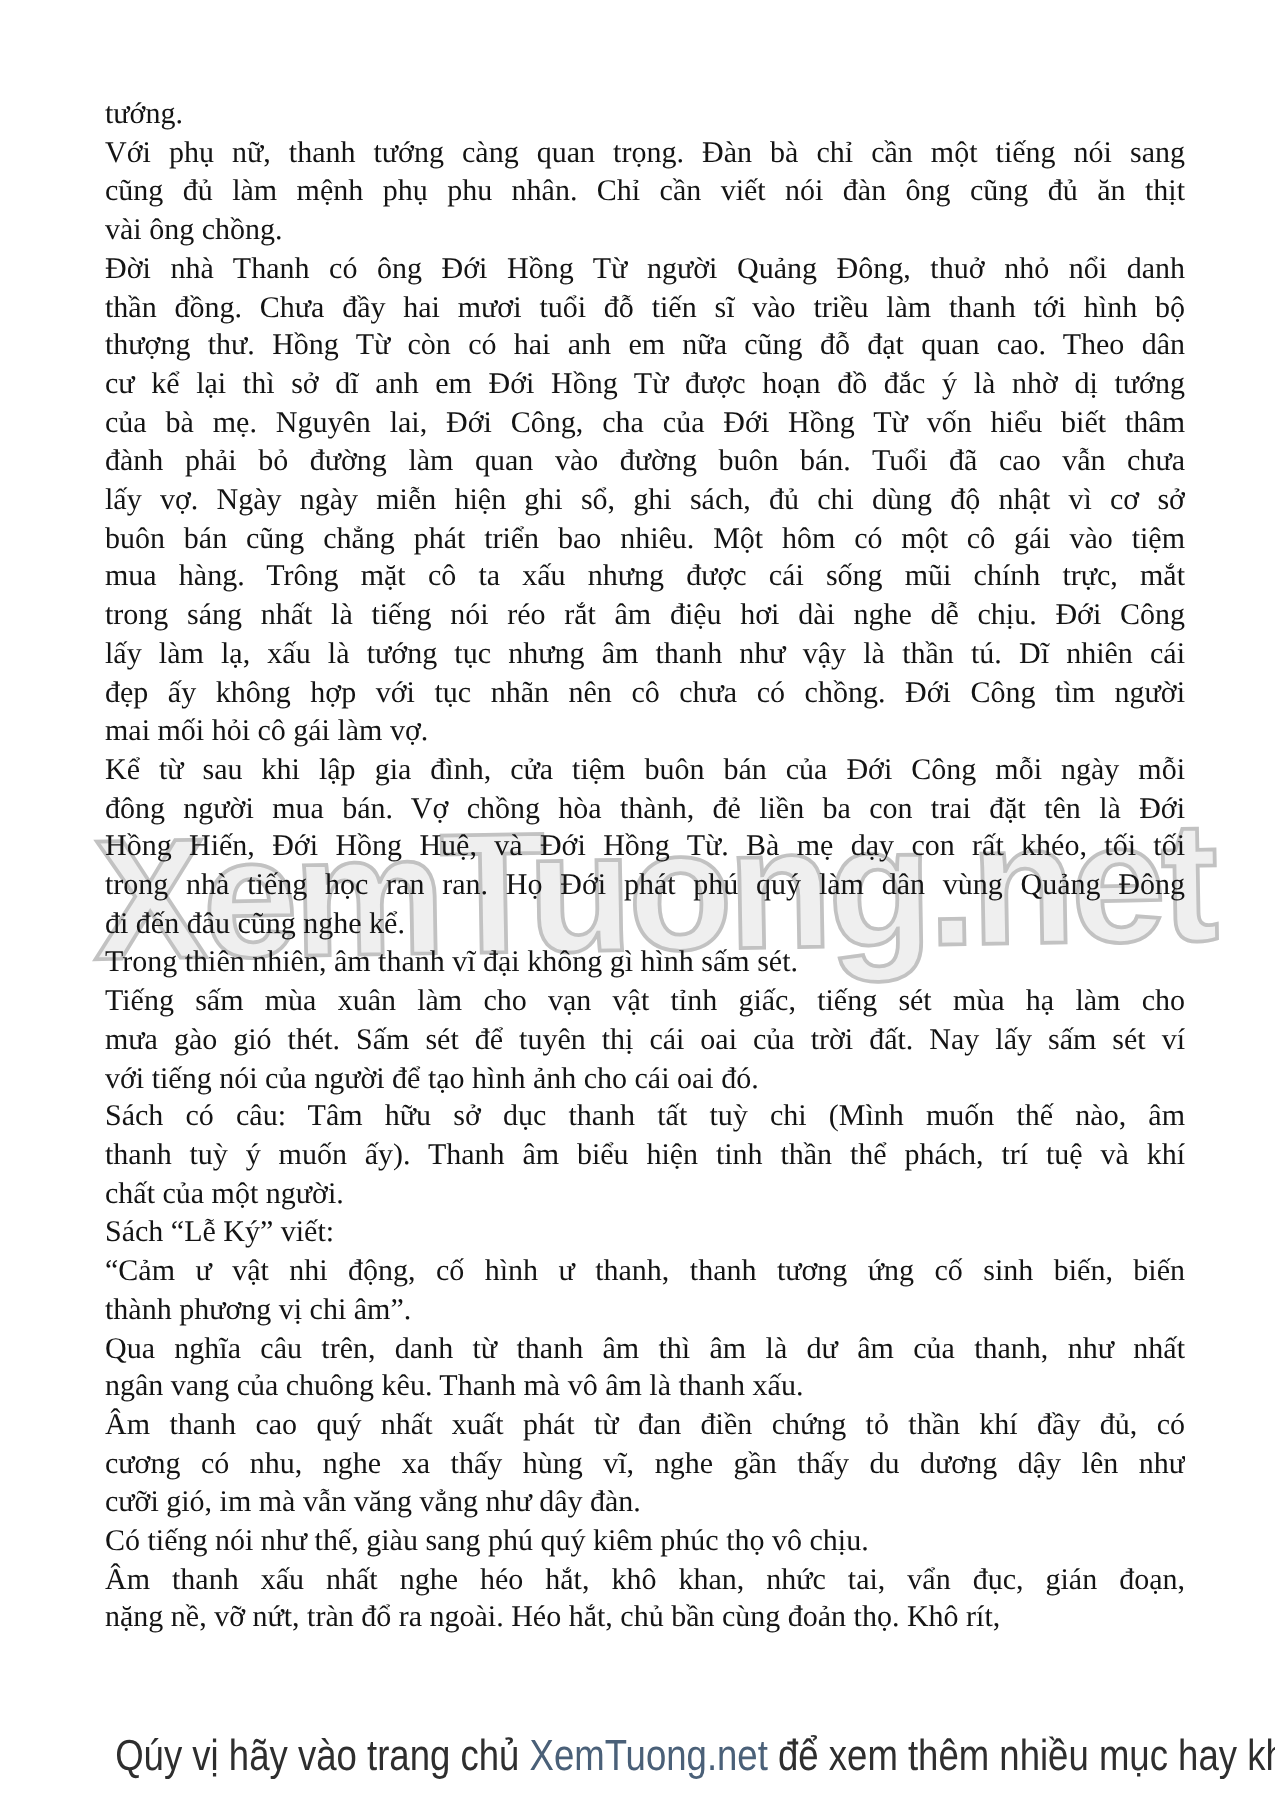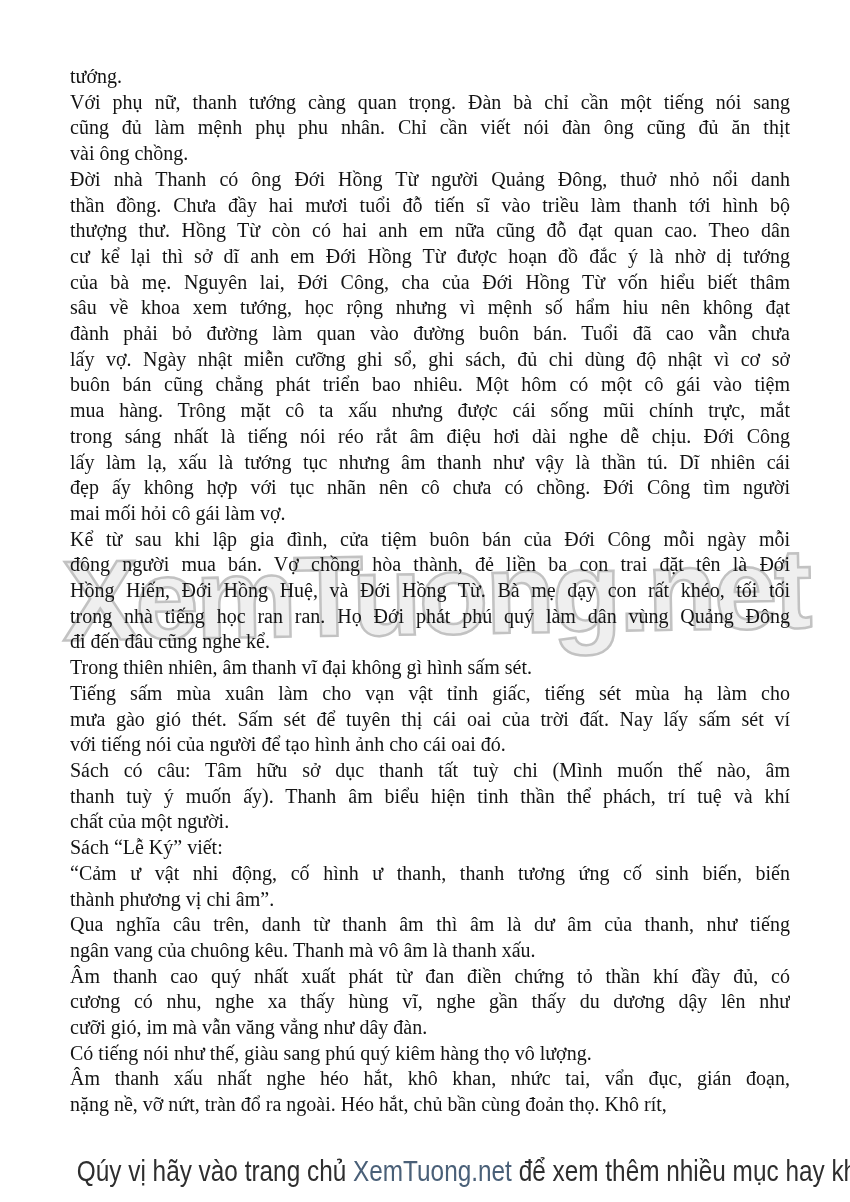--- a/index.html
+++ b/index.html
@@ -83,23 +83,22 @@
         <div class="line">Với phụ nữ, thanh tướng càng quan trọng. Đàn bà chỉ cần một tiếng nói sang</div>
         <div class="line">cũng đủ làm mệnh phụ phu nhân. Chỉ cần viết nói đàn ông cũng đủ ăn thịt</div>
         <div class="line para-end">vài ông chồng.</div>
       </div>
       <div class="paragraph">
         <div class="line">Đời nhà Thanh có ông Đới Hồng Từ người Quảng Đông, thuở nhỏ nổi danh</div>
         <div class="line">thần đồng. Chưa đầy hai mươi tuổi đỗ tiến sĩ vào triều làm thanh tới hình bộ</div>
         <div class="line">thượng thư. Hồng Từ còn có hai anh em nữa cũng đỗ đạt quan cao. Theo dân</div>
         <div class="line">cư kể lại thì sở dĩ anh em Đới Hồng Từ được hoạn đồ đắc ý là nhờ dị tướng</div>
         <div class="line">của bà mẹ. Nguyên lai, Đới Công, cha của Đới Hồng Từ vốn hiểu biết thâm</div>
-        <div class="line">sâu về khoa xem tướng, học rộng nhưng vì mệnh số hẩm hiu nên không đạt</div>
         <div class="line">đành phải bỏ đường làm quan vào đường buôn bán. Tuổi đã cao vẫn chưa</div>
-        <div class="line">lấy vợ. Ngày nhật miễn cưỡng ghi sổ, ghi sách, đủ chi dùng độ nhật vì cơ sở</div>
+        <div class="line">lấy vợ. Ngày ngày miễn hiện ghi sổ, ghi sách, đủ chi dùng độ nhật vì cơ sở</div>
         <div class="line">buôn bán cũng chẳng phát triển bao nhiêu. Một hôm có một cô gái vào tiệm</div>
         <div class="line">mua hàng. Trông mặt cô ta xấu nhưng được cái sống mũi chính trực, mắt</div>
         <div class="line">trong sáng nhất là tiếng nói réo rắt âm điệu hơi dài nghe dễ chịu. Đới Công</div>
         <div class="line">lấy làm lạ, xấu là tướng tục nhưng âm thanh như vậy là thần tú. Dĩ nhiên cái</div>
         <div class="line">đẹp ấy không hợp với tục nhãn nên cô chưa có chồng. Đới Công tìm người</div>
         <div class="line para-end">mai mối hỏi cô gái làm vợ.</div>
       </div>
       <div class="paragraph">
         <div class="line">Kể từ sau khi lập gia đình, cửa tiệm buôn bán của Đới Công mỗi ngày mỗi</div>
         <div class="line">đông người mua bán. Vợ chồng hòa thành, đẻ liền ba con trai đặt tên là Đới</div>
@@ -121,30 +120,30 @@
         <div class="line para-end">chất của một người.</div>
       </div>
       <div class="paragraph">
         <div class="line para-end">Sách “Lễ Ký” viết:</div>
       </div>
       <div class="paragraph">
         <div class="line">“Cảm ư vật nhi động, cố hình ư thanh, thanh tương ứng cố sinh biến, biến</div>
         <div class="line para-end">thành phương vị chi âm”.</div>
       </div>
       <div class="paragraph">
-        <div class="line">Qua nghĩa câu trên, danh từ thanh âm thì âm là dư âm của thanh, như tiếng</div>
+        <div class="line">Qua nghĩa câu trên, danh từ thanh âm thì âm là dư âm của thanh, như nhất</div>
         <div class="line para-end">ngân vang của chuông kêu. Thanh mà vô âm là thanh xấu.</div>
       </div>
       <div class="paragraph">
         <div class="line">Âm thanh cao quý nhất xuất phát từ đan điền chứng tỏ thần khí đầy đủ, có</div>
         <div class="line">cương có nhu, nghe xa thấy hùng vĩ, nghe gần thấy du dương dậy lên như</div>
         <div class="line para-end">cưỡi gió, im mà vẫn văng vẳng như dây đàn.</div>
       </div>
       <div class="paragraph">
-        <div class="line para-end">Có tiếng nói như thế, giàu sang phú quý kiêm hàng thọ vô lượng.</div>
+        <div class="line para-end">Có tiếng nói như thế, giàu sang phú quý kiêm phúc thọ vô chịu.</div>
       </div>
       <div class="paragraph">
         <div class="line">Âm thanh xấu nhất nghe héo hắt, khô khan, nhức tai, vẩn đục, gián đoạn,</div>
         <div class="line para-end">nặng nề, vỡ nứt, tràn đổ ra ngoài. Héo hắt, chủ bần cùng đoản thọ. Khô rít,</div>
       </div>
     </div>
 
   <div class="footer">
     <span class="footer-inner"><span>Qúy vị hãy vào trang chủ </span><span class="footer-link" style="color: rgb(74, 96, 120);">XemTuong.net</span><span> để xem thêm nhiều mục hay khác</span></span>
   </div>

